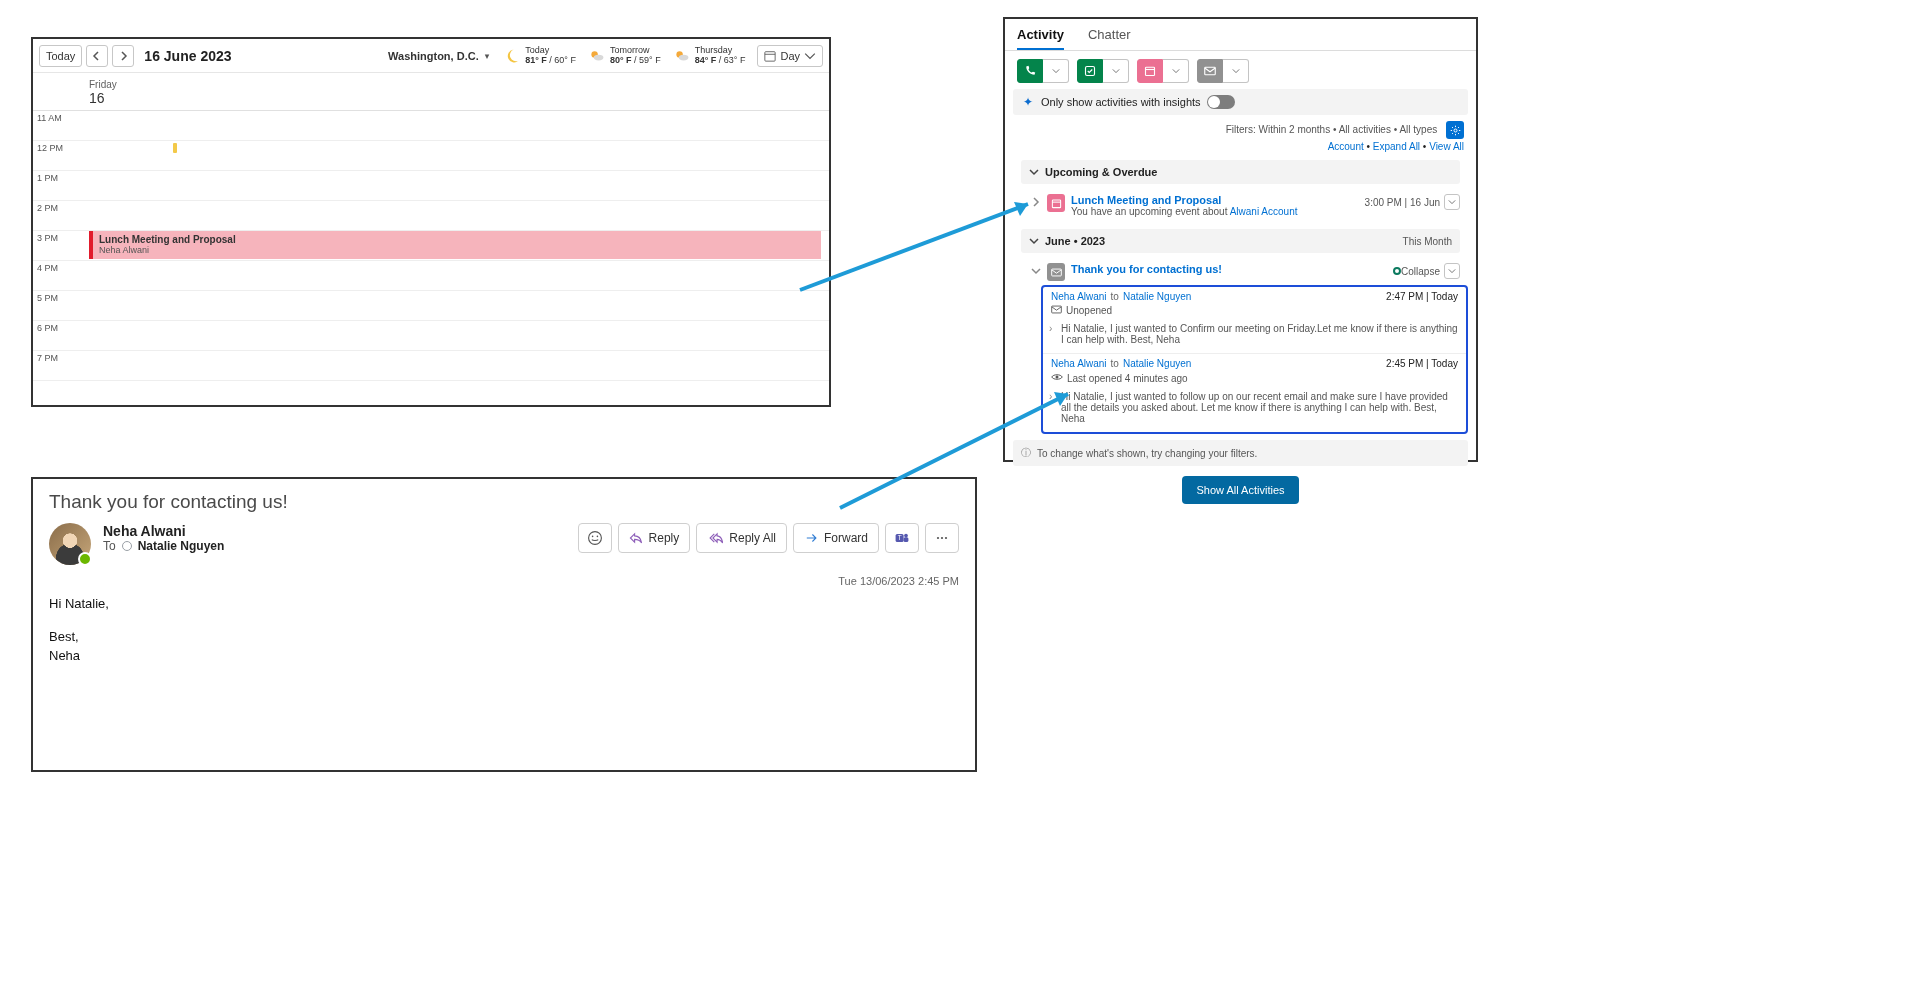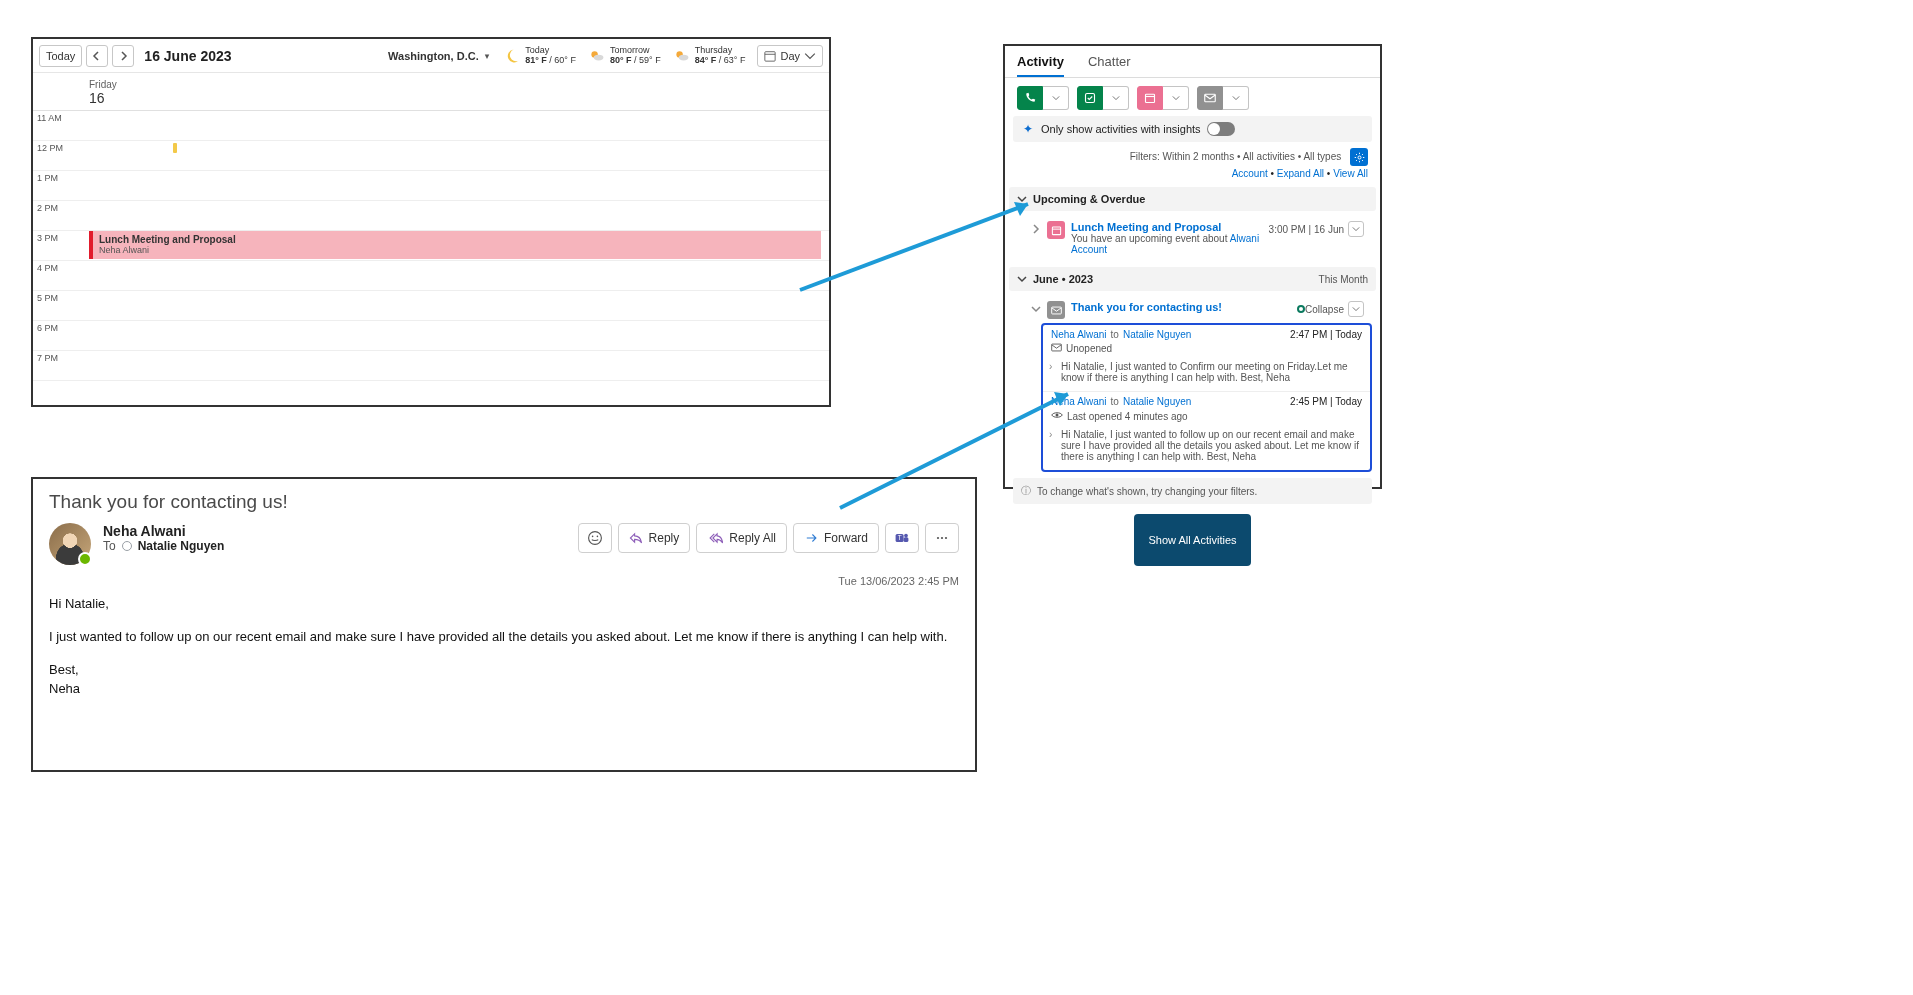--- a/index.html
+++ b/index.html
@@ -30,21 +30,21 @@
   .cal-grid { position: relative; height: 290px; overflow: hidden; }
   .cal-row { display: flex; align-items: flex-start; height: 30px; border-bottom: 1px solid #eee; flex-direction: column; }
   .cal-row .hlabel { width: 56px; font-size: 9px; color: #555; padding: 2px 6px 0 4px; text-align: left; }
   .cal-row .slot { flex: 1; height: 100%; }
   .appt { position: absolute; left: 56px; right: 8px; background: #f6b4bc; border-left: 4px solid #e11b2c; padding: 3px 6px; }
   .appt .title { font-size: 10px; font-weight: 600; color: #333; }
   .appt .who { font-size: 9px; color: #555; }
   .busy-marker { position: absolute; left: 140px; width: 4px; height: 10px; background: #f3c949; border-radius: 1px; }
 
   
-  #activity { left: 1003px; top: 44px; width: 379px; height: 445px; font-size: 11px; color: #222; }
+  #activity { left: 1003px; top: 17px; width: 475px; height: 445px; font-size: 11px; color: #222; }
   .act-tabs { display: flex; gap: 24px; padding: 8px 12px 0 12px; border-bottom: 1px solid #dcdcdc; }
   .act-tab { padding: 0 0 6px 0; font-size: 13px; color: #555; cursor: pointer; }
   .act-tab.active { font-weight: 700; color: #111; border-bottom: 2px solid #0070d2; }
 
   .act-toolbar { display: flex; padding: 8px 12px 6px 12px; gap: 8px; align-items: center; }
   .seg { display: inline-flex; }
   .seg .sq { width: 26px; height: 24px; display: inline-flex; align-items: center; justify-content: center; border: 1px solid #c4c4c4; background: #fff; cursor: pointer; }
   .seg .sq:first-child { border-radius: 3px 0 0 3px; }
   .seg .sq:last-child  { border-radius: 0 3px 3px 0; border-left: none; }
   .sq.green { background: #04844b; border-color: #04844b; }
@@ -54,21 +54,21 @@
   .act-bar { background: #f3f3f3; margin: 0 8px; padding: 6px 8px; display: flex; align-items: center; gap: 6px; border-radius: 3px; }
   .ins-icon { width: 14px; height: 14px; display: inline-flex; align-items: center; justify-content: center; color: #0d6dcf; font-size: 12px; }
   .switch { width: 28px; height: 14px; background: #7d7d7d; border-radius: 8px; position: relative; cursor: pointer; }
   .switch .knob { width: 12px; height: 12px; background: #fff; border-radius: 50%; position: absolute; top: 1px; left: 1px; }
 
   .act-filterline { text-align: right; font-size: 10px; color: #555; padding: 6px 12px 0 12px; }
   .act-filterline .gear { display: inline-flex; width: 18px; height: 18px; background: #0070d2; border-radius: 3px; align-items: center; justify-content: center; margin-left: 6px; color: #fff; vertical-align: middle; cursor: pointer; }
   .act-links { text-align: right; font-size: 10px; padding: 2px 12px 8px 12px; }
   .act-links a { color: #0070d2; text-decoration: none; cursor: pointer; }
 
-  .act-section { background: #f3f3f3; margin: 0 4px; padding: 6px 8px; font-size: 11px; font-weight: 600; border-radius: 3px; display: flex; align-items: center; gap: 6px; }
+  .act-section { background: #f3f3f3; margin: 0 16px; padding: 6px 8px; font-size: 11px; font-weight: 600; border-radius: 3px; display: flex; align-items: center; gap: 6px; }
   .act-section .rhs { margin-left: auto; font-weight: 400; font-size: 10px; color: #555; }
   .chev { width: 10px; height: 10px; }
 
   .act-item { padding: 6px 8px 4px 18px; display: flex; align-items: flex-start; gap: 6px; position: relative; margin: 4px 8px 0 8px; }
   .act-icon { width: 18px; height: 18px; border-radius: 3px; display: inline-flex; align-items: center; justify-content: center; flex-shrink: 0; }
   .act-icon.cal { background: #eb7092; }
   .act-icon.mail { background: #919191; }
   .act-body { flex: 1; font-size: 10px; }
   .act-title { color: #0070d2; font-weight: 600; font-size: 11px; cursor: pointer; }
   .act-sub { color: #555; }
@@ -79,21 +79,21 @@
   .email-card { border: 2px solid #1d4ed8; border-radius: 4px; margin: 4px 8px 0 36px; padding: 0; font-size: 10px; }
   .bullet-icon { width: 8px; height: 8px; border: 2px solid #0b7a5f; border-radius: 50%; display: inline-block; }
   .email-row { padding: 4px 8px 2px 8px; display: flex; justify-content: space-between; }
   .email-row .names a { color: #0070d2; text-decoration: none; }
   .email-row .names .to { color: #666; margin: 0 4px; }
   .email-meta { padding: 0 8px 4px 8px; color: #555; display: flex; align-items: center; gap: 4px; }
   .email-snip { padding: 2px 8px 8px 18px; color: #555; position: relative; }
   .email-snip .car { position: absolute; left: 6px; top: 2px; color: #888; }
 
   .act-footer { text-align: center; padding: 10px 0 8px 0; }
-  .sf-btn { background: #0c4a6e; color: #fff; border: none; border-radius: 4px; padding: 20px 14px; font-size: 11px; cursor: pointer; }
+  .sf-btn { background: #0369a1; color: #fff; border: none; border-radius: 4px; padding: 8px 14px; font-size: 11px; cursor: pointer; }
   .act-hint { background: #f3f3f3; margin: 6px 8px 0 8px; padding: 6px 8px; font-size: 10px; color: #555; border-radius: 3px; display: flex; gap: 6px; align-items: center; }
 
   
   #email { left: 31px; top: 477px; width: 946px; height: 295px; padding: 12px 16px 16px 16px; font-size: 13px; color: #222; }
   #email h2 { font-size: 19px; font-weight: 400; color: #4a4a4a; margin-bottom: 10px; }
   .em-from-row { display: flex; align-items: flex-start; gap: 12px; }
   .avatar-wrap { position: relative; width: 42px; height: 42px; }
   .avatar { width: 42px; height: 42px; border-radius: 50%; background: linear-gradient(135deg,#8a6d4a,#c7a77a); position: relative; overflow: hidden; }
   .avatar::after { content:""; position:absolute; inset:0; background: radial-gradient(circle at 50% 42%, #f1d6b6 0 22%, transparent 23%), radial-gradient(circle at 50% 82%, #3b3b3b 0 34%, transparent 35%); }
   .presence { position: absolute; right: -1px; bottom: -1px; width: 14px; height: 14px; background: #6bb700; border: 2px solid #fff; border-radius: 50%; }
@@ -469,21 +469,20 @@
             <circle cx="10" cy="10" r="1.4" fill="#555"></circle>
             <circle cx="15" cy="10" r="1.4" fill="#555"></circle>
           </svg>
         </button>
     </div>
   </div>
   <div class="em-ts">Tue 13/06/2023 2:45 PM</div>
 
   <div class="em-body">
     <p>Hi Natalie,</p>
-    <p>I just wanted to follow up on our recent email and make sure I have provided all the details you asked about. Let me know if there is anything I can help with.</p>
     <p><span>Best,</span><br><span>Neha</span></p>
   </div>
 </div>
 
 <svg class="arrow" style="left:790px; top:190px; width:260px; height:110px" viewBox="0 0 260 110">
   <line class="arrline" x1="10" y1="100" x2="238" y2="14"></line>
   <polygon class="arrhead" points="238,14 224,12 230,26"></polygon>
 </svg>
 <svg class="arrow" style="left:830px; top:380px; width:260px; height:140px" viewBox="0 0 260 140">
   <line class="arrline" x1="10" y1="128" x2="238" y2="14"></line>

